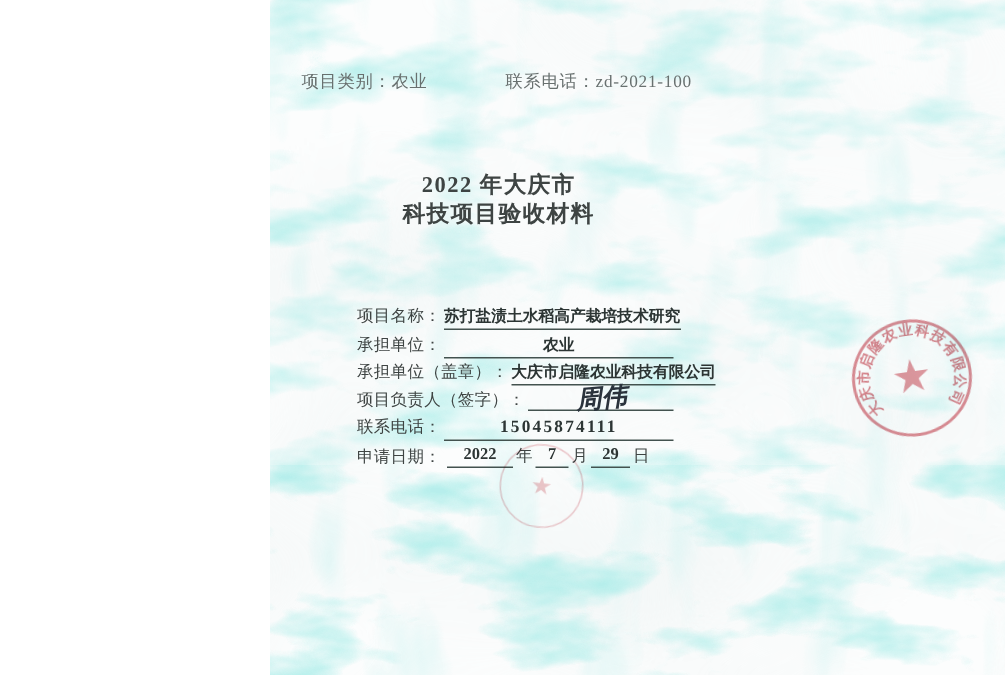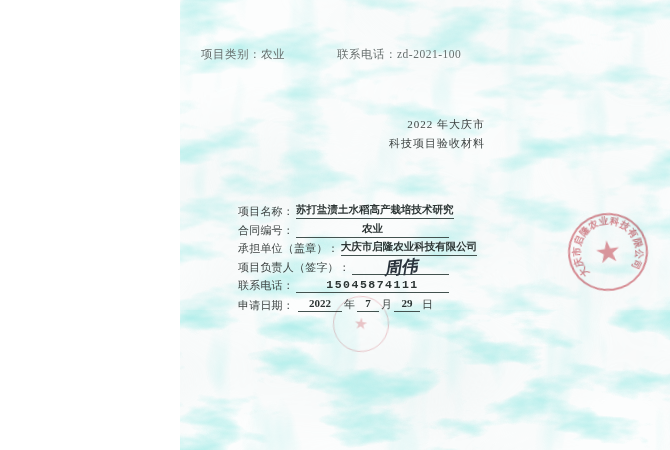--- a/index.html
+++ b/index.html
@@ -11,26 +11,26 @@
        font-family:"Liberation Serif","DejaVu Serif",serif;}
   .canvas{position:relative; width:670px; height:450px; background:#ffffff; overflow:hidden;}
   .paper{position:absolute; left:180px; top:0; width:490px; height:450px; background:var(--paper);}
   .texture{position:absolute; left:0; top:0; width:490px; height:450px; pointer-events:none;}
 
   .hdr{position:absolute; top:47px; font-size:11.5px; color:var(--header_ink);
        letter-spacing:0.5px; white-space:nowrap;}
   .hdr-cat{left:21px;}
   .hdr-con{left:157px;}
 
-  .title{position:absolute; left:0; top:115px; width:305px; text-align:right;
-         font-size:11px; font-weight:normal; color:var(--ink); line-height:19px;
+  .title{position:absolute; left:0; top:115px; width:305px; text-align:center;
+         font-size:15px; font-weight:bold; color:var(--ink); line-height:19px;
          letter-spacing:1px;}
 
   .form{position:absolute; left:58px; top:205px; width:211px;}
-  .row{display:flex; align-items:flex-end; height:14px; margin-bottom:4.6px;font-family:Liberation Mono, monospace;}
+  .row{display:flex; align-items:flex-start; height:14px; margin-bottom:4.6px;}
   .lbl{font-size:11px; color:var(--ink); white-space:nowrap; letter-spacing:0.2px;
        line-height:13px;}
   .val{flex:1; text-align:center; border-bottom:1.2px solid var(--line);
        font-size:10.5px; font-weight:bold; color:var(--value_ink); line-height:13px;
        padding-bottom:1px; margin-left:2px; white-space:nowrap; overflow:visible;}
   .sig-wrap{line-height:8px;}
   .sig{display:inline-block; font-size:17px; font-style:italic; font-weight:bold;
        color:#2a333c; transform:rotate(-5deg); position:relative; top:1px;}
   .phone{letter-spacing:1.5px; font-size:11.5px;}
 
@@ -90,21 +90,21 @@
       <div>2022 年大庆市</div>
       <div>科技项目验收材料</div>
     </div>
 
     <div class="form">
       <div class="row">
         <span class="lbl">项目名称：</span>
         <span class="val">苏打盐渍土水稻高产栽培技术研究</span>
       </div>
       <div class="row">
-        <span class="lbl">合同编号：</span>
+        <span class="lbl">承担单位：</span>
         <span class="val">农业</span>
       </div>
       <div class="row">
         <span class="lbl">承担单位（盖章）：</span>
         <span class="val">大庆市启隆农业科技有限公司</span>
       </div>
       <div class="row">
         <span class="lbl">项目负责人（签字）：</span>
         <span class="val sig-wrap"><span class="sig">周伟</span></span>
       </div>

